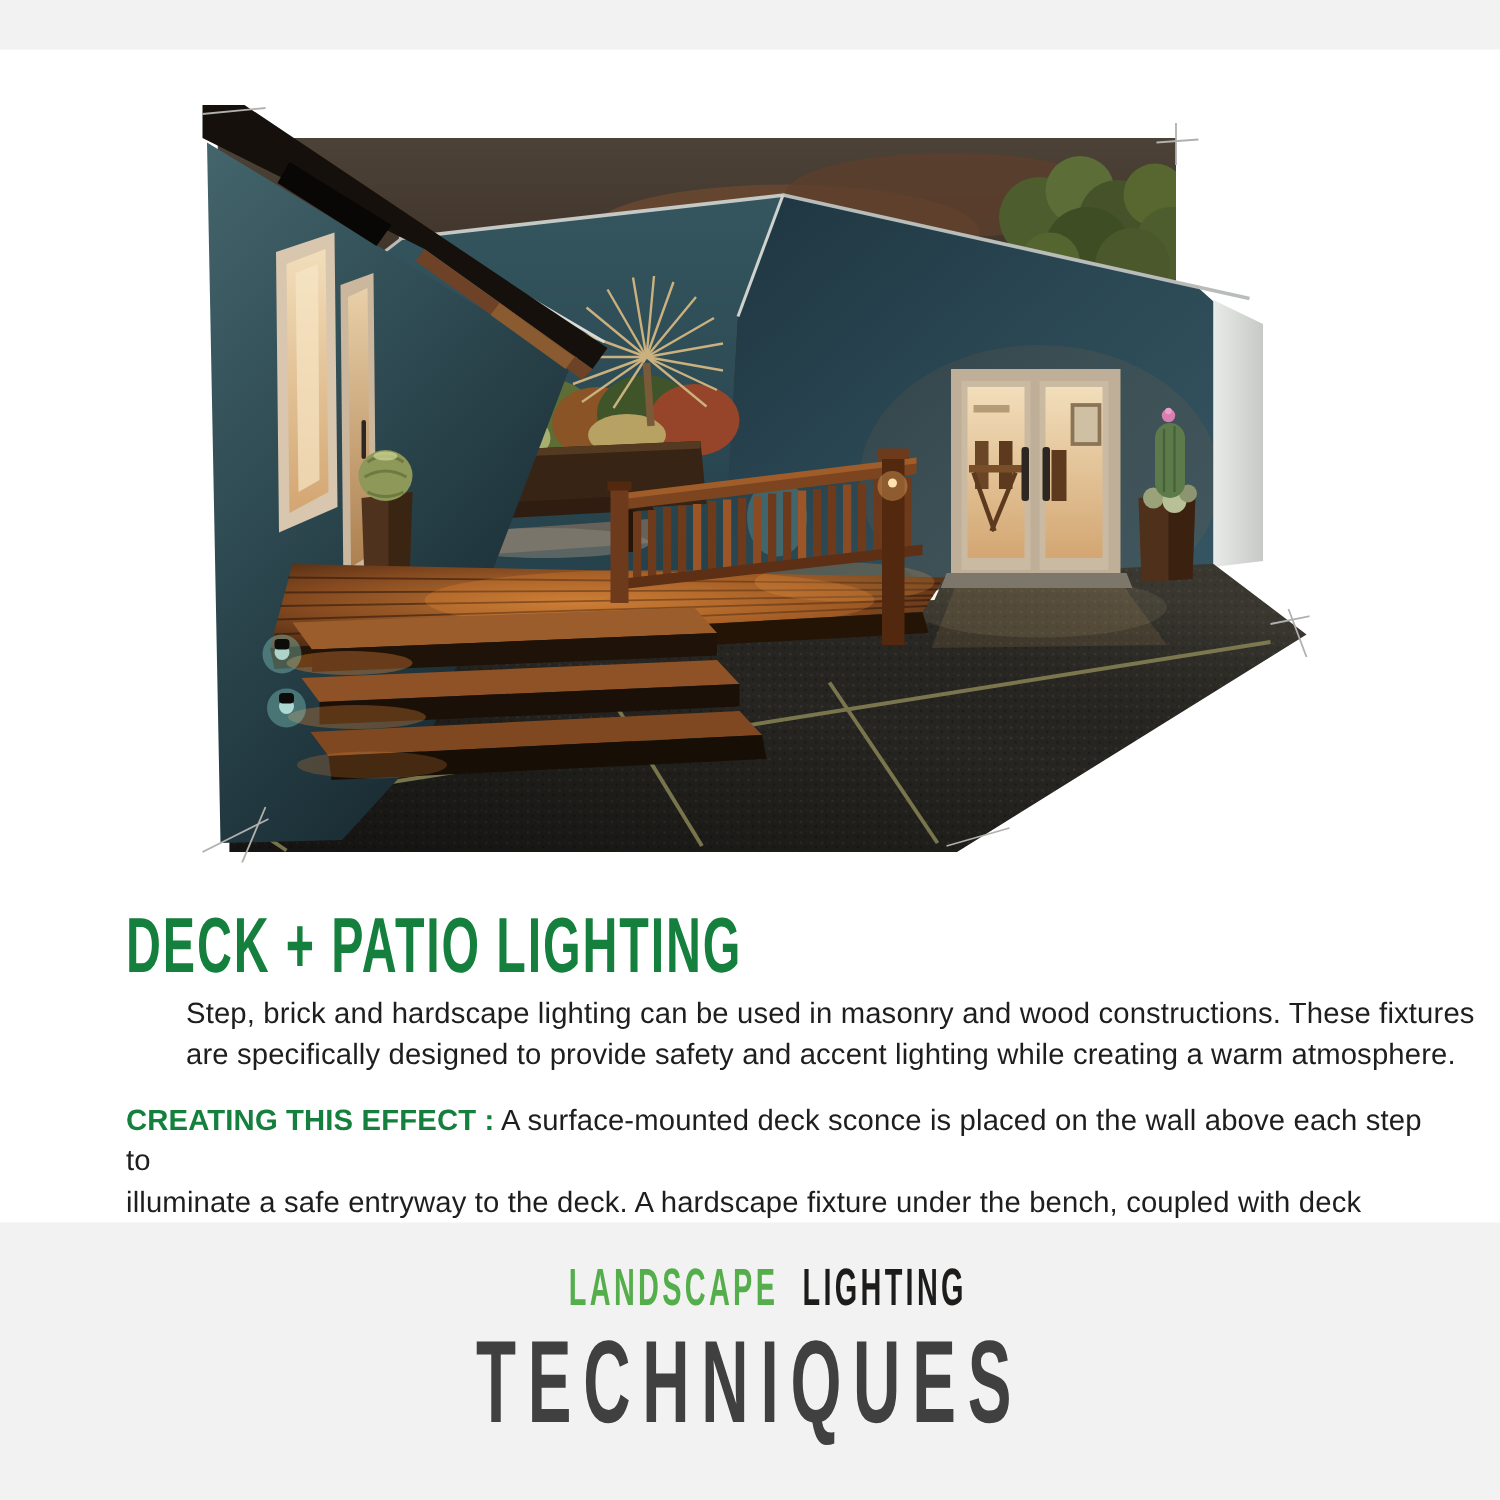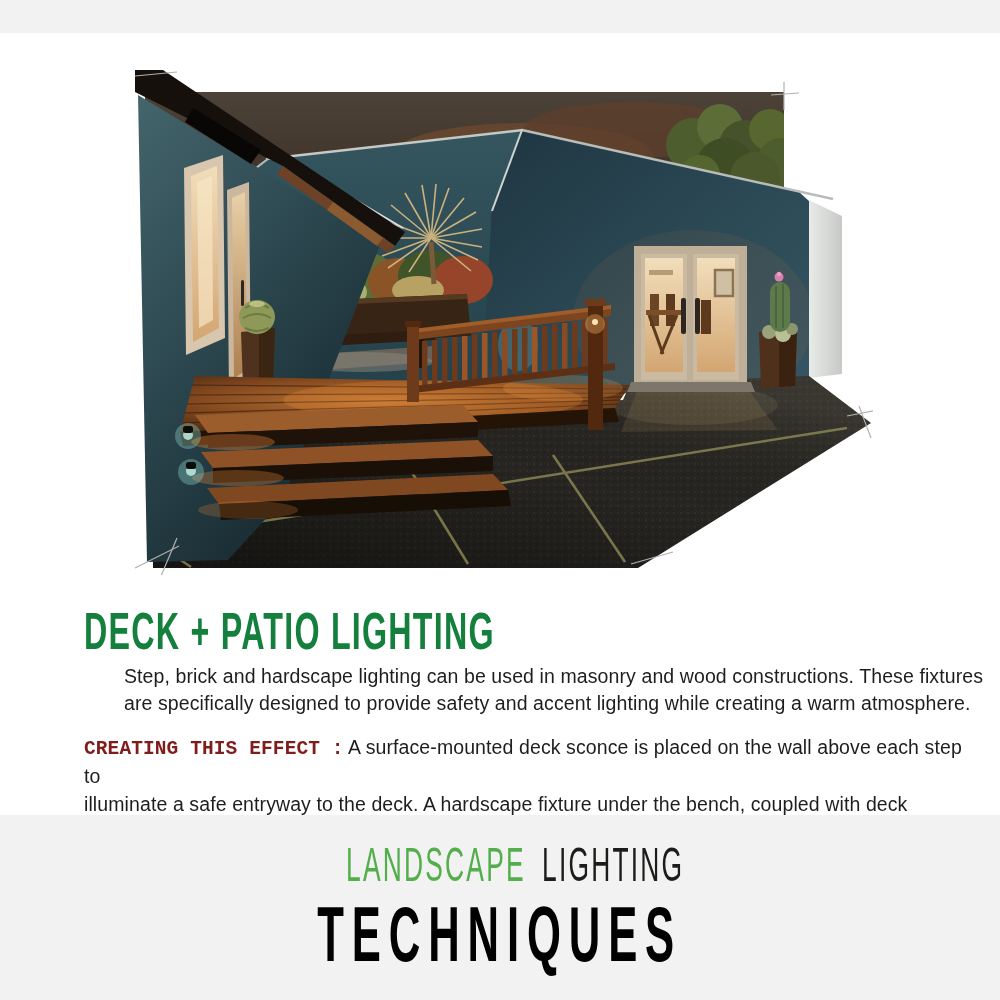--- a/index.html
+++ b/index.html
@@ -8,29 +8,29 @@
   .topbar{position:absolute;left:0;top:0;width:1000px;height:33px;background:#f2f2f2;}
   .illus{position:absolute;left:133px;top:70px;width:740px;height:505px;}
   .headline{position:absolute;left:84px;top:605px;color:#15803d;font-weight:bold;
             font-size:52px;line-height:1;white-space:nowrap;}
   .headline .cond{display:inline-block;transform:scaleX(.62);transform-origin:left;
             letter-spacing:2px;}
   .para{position:absolute;left:84px;width:880px;font-size:19.5px;line-height:27.5px;
         color:#1e1e1e;white-space:pre-line;letter-spacing:.1px;}
   .p1{top:643px;margin-left:40px;}
   .p2{top:714px;}
-  .lead{font-weight:bold;color:#7f1d1d;font-family:Liberation Mono, monospace;}
+  .lead{font-weight:bold;color:#15803d;}
   .footer{position:absolute;left:0;top:815px;width:1000px;height:185px;background:#f2f2f2;
           display:flex;flex-direction:column;align-items:center;padding-top:26px;box-sizing:border-box;}
-  .brandline{display:flex;align-items:flex-start;font-weight:normal;font-size:48px;line-height:1;
+  .brandline{display:flex;align-items:flex-start;font-weight:bold;font-size:35px;line-height:1;
              white-space:nowrap;}
   .brandline .w1{color:#54ae4c;display:inline-block;transform:scaleX(.55);transform-origin:right;letter-spacing:4px;}
   .brandline .w2{color:#1d1c1a;display:inline-block;transform:scaleX(.55);transform-origin:left;
                  letter-spacing:4px;margin-left:16px;}
-  .brandtitle{color:#000000;font-weight:bold;font-size:78px;line-height:1;margin-top:6px;
+  .brandtitle{color:#404040;font-weight:bold;font-size:78px;line-height:1;margin-top:6px;
               white-space:nowrap;}
   .brandtitle .cond{display:inline-block;transform:scaleX(.56);transform-origin:center;letter-spacing:14px;}
 </style>
 </head>
 <body>
 
 <div class="topbar"></div>
 
 <svg class="illus" viewBox="0 0 740 505">
   <defs>

